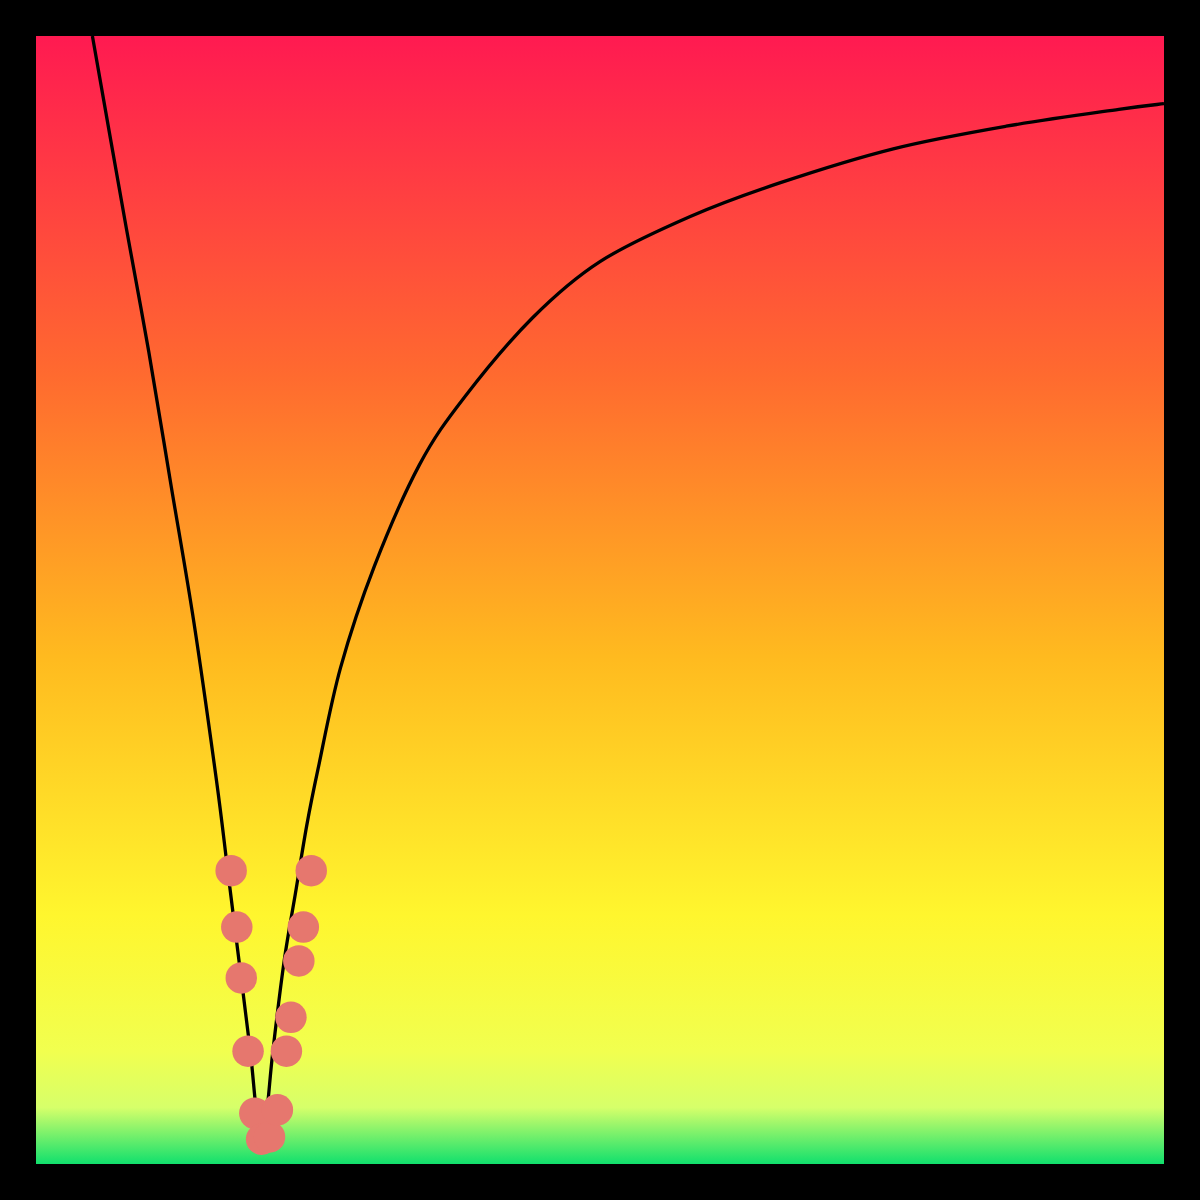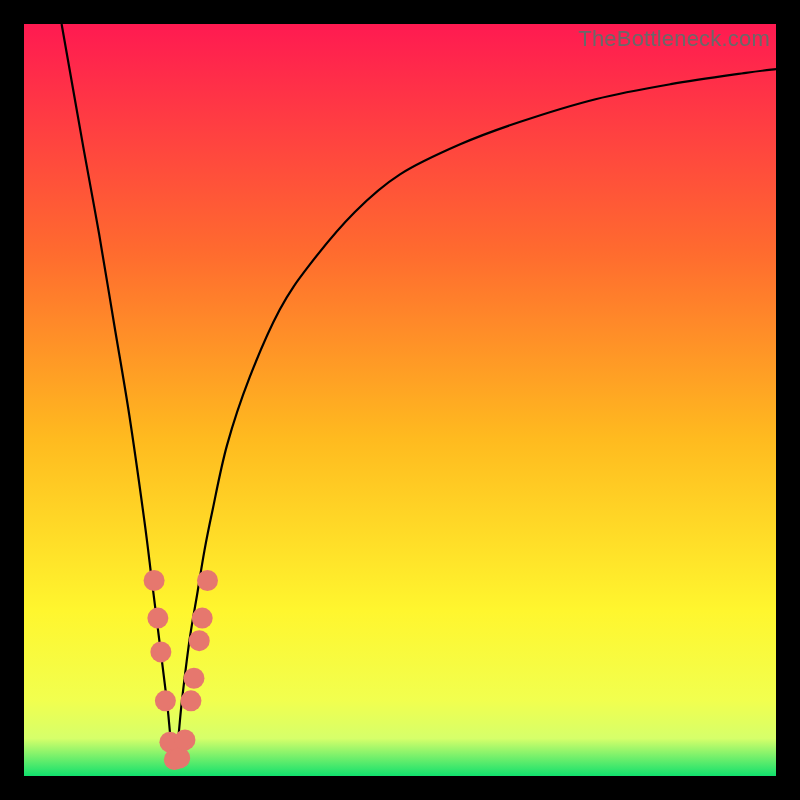--- a/index.html
+++ b/index.html
@@ -72,14 +72,13 @@
           <circle cx="155.66" cy="733.95" r="10.5" fill="#e6776e" stroke="#cf5f57" stroke-width="0"></circle>
           <circle cx="160.93" cy="715.90" r="10.5" fill="#e6776e" stroke="#cf5f57" stroke-width="0"></circle>
           <circle cx="166.94" cy="676.80" r="10.5" fill="#e6776e" stroke="#cf5f57" stroke-width="0"></circle>
           <circle cx="169.95" cy="654.24" r="10.5" fill="#e6776e" stroke="#cf5f57" stroke-width="0"></circle>
           <circle cx="175.22" cy="616.64" r="10.5" fill="#e6776e" stroke="#cf5f57" stroke-width="0"></circle>
           <circle cx="178.22" cy="594.08" r="10.5" fill="#e6776e" stroke="#cf5f57" stroke-width="0"></circle>
           <circle cx="183.49" cy="556.48" r="10.5" fill="#e6776e" stroke="#cf5f57" stroke-width="0"></circle>
         </g>
     </svg>
   </div>
-  <div class="watermark">TheBottleneck.com</div>
 </div>
 
 </body></html>

